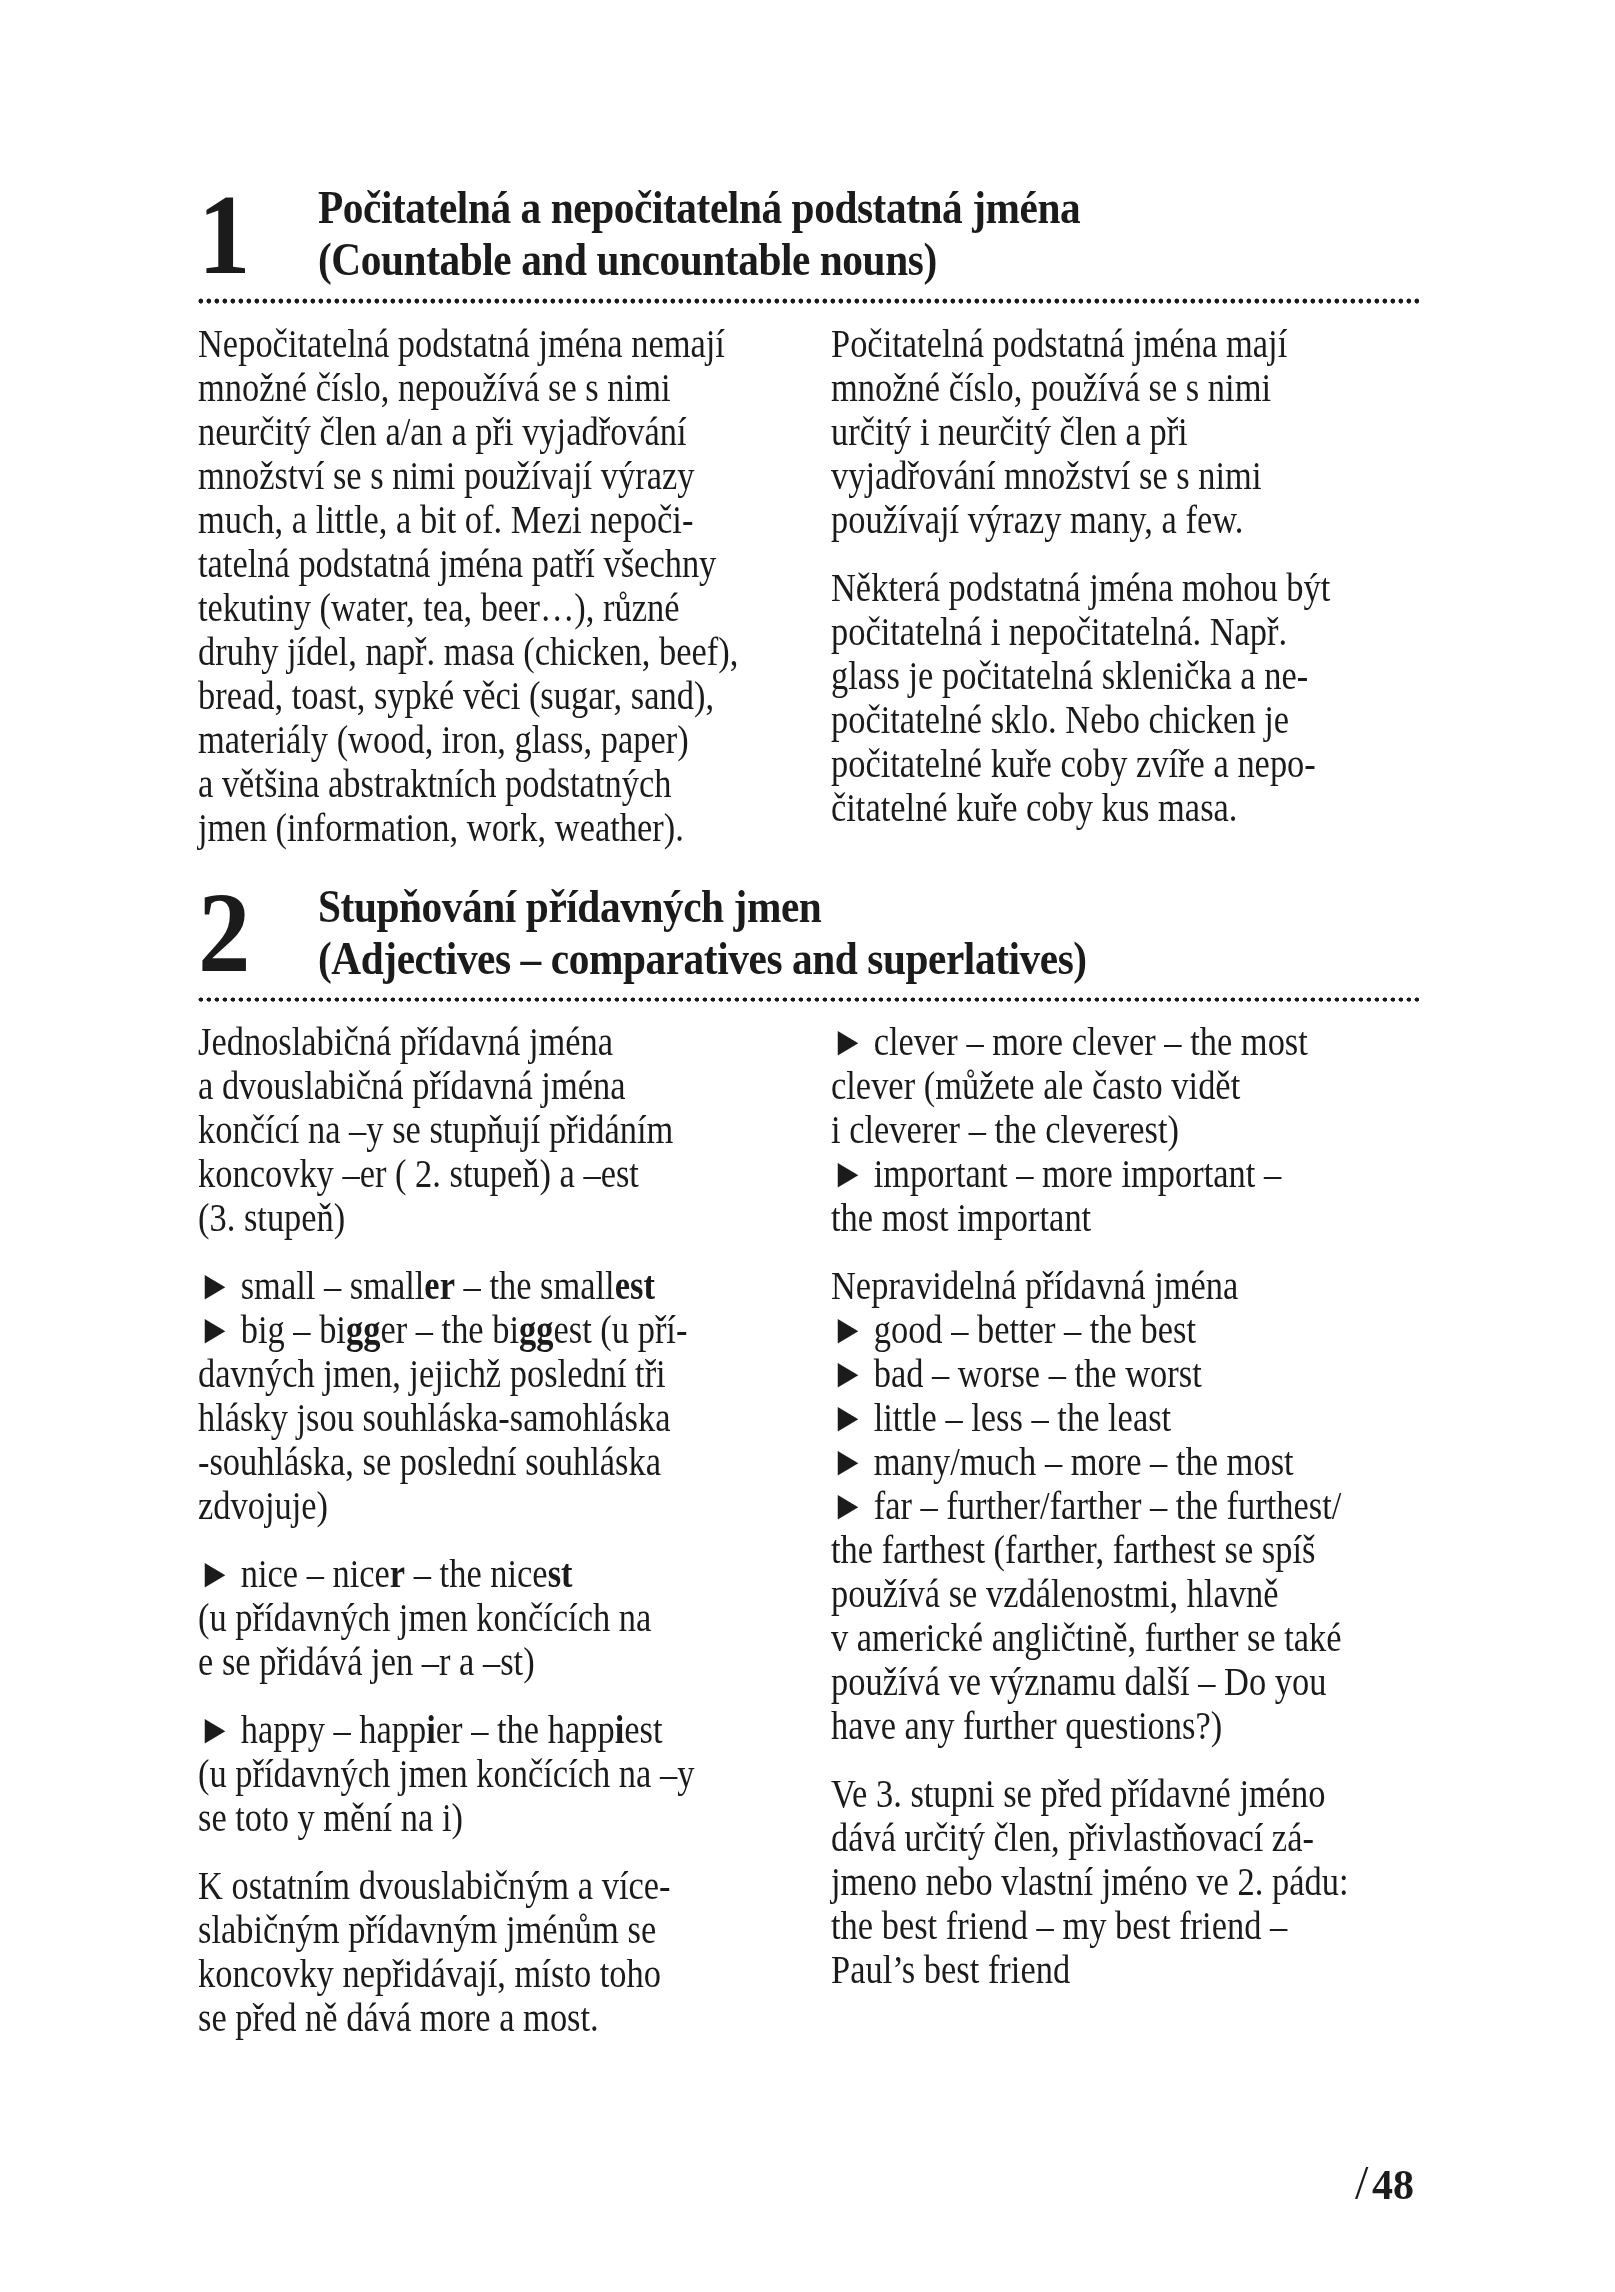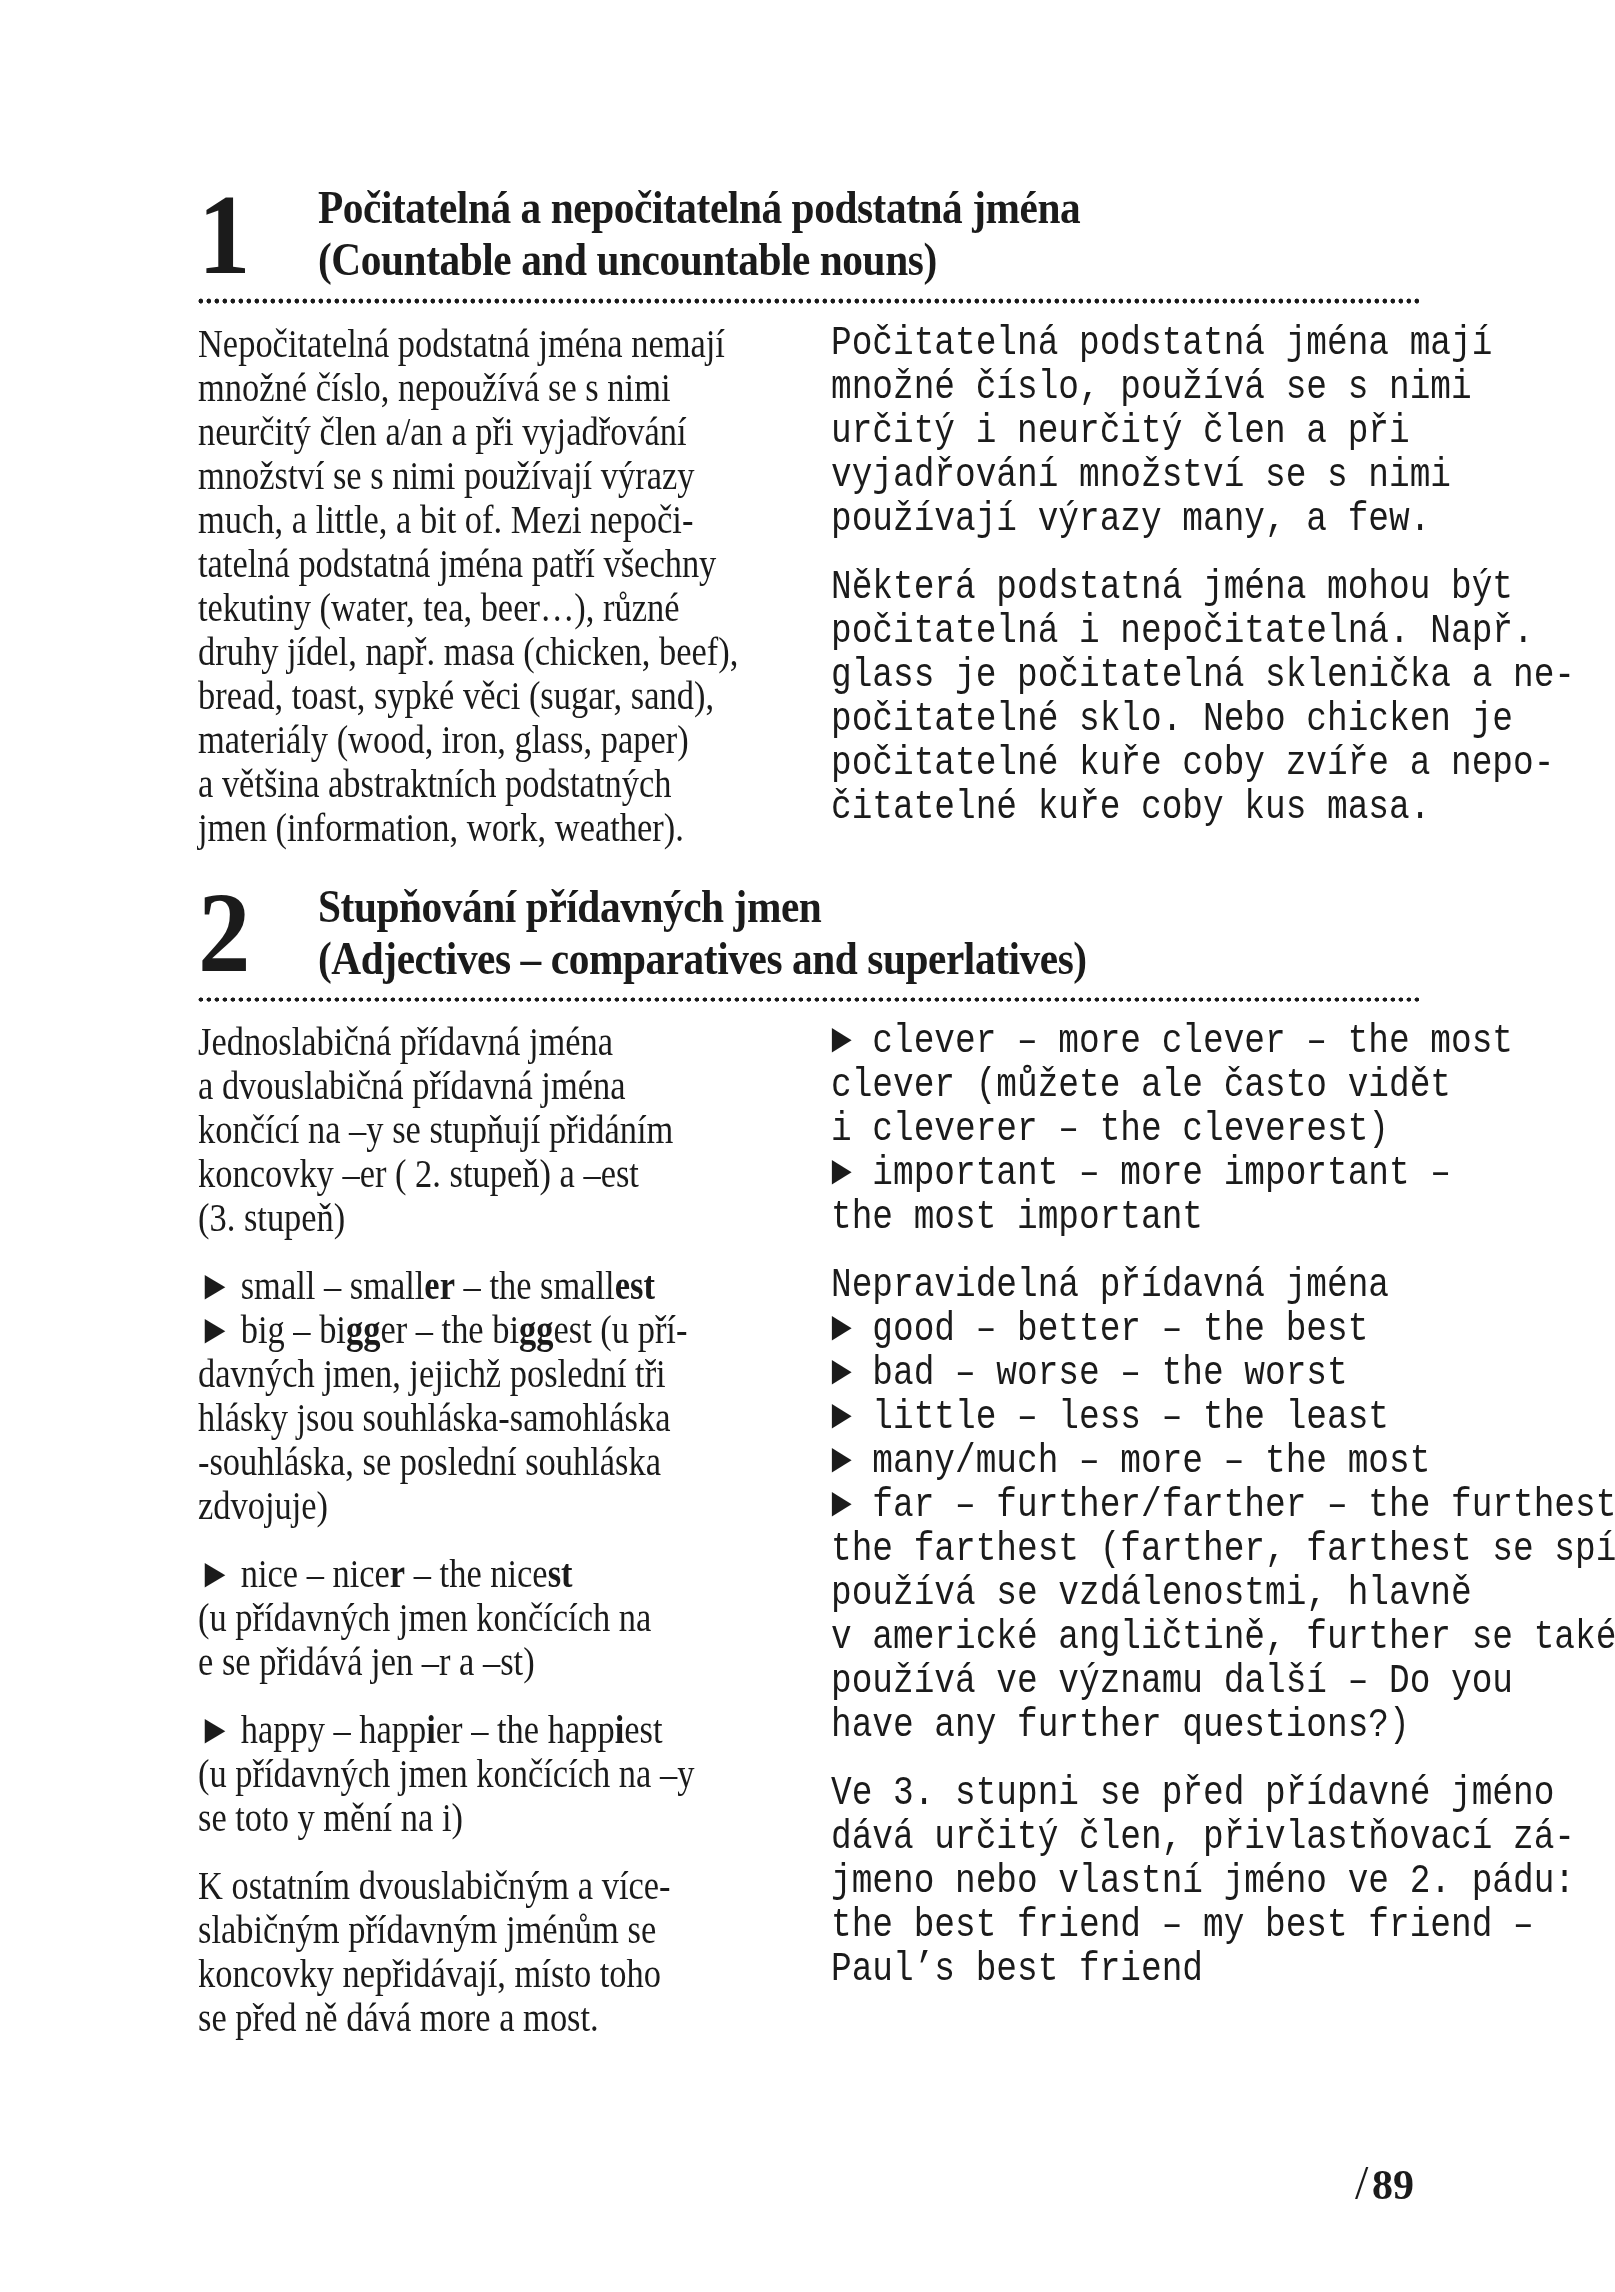--- a/index.html
+++ b/index.html
@@ -54,21 +54,21 @@
     background-image: radial-gradient(circle at 2.8px 2.8px, #1a1a1a 2px, rgba(0,0,0,0) 2.6px);
     background-size: 8px 5.5px;
     background-repeat: repeat-x;
   }
   .cols {
     display: flex;
     margin-top: 17px;
   }
   .col-left  { width: 605px; flex: 0 0 605px; }
   .col-gap   { width: 28px;  flex: 0 0 28px; }
-  .col-right { width: 669px; flex: 0 0 669px; font-family: Liberation Mono, monospace; }
+  .col-right { width: 669px; flex: 0 0 669px; }
   .col-inner {
     transform: scaleX(0.84);
     transform-origin: 0 0;
     width: 119%;
   }
   .para { margin: 0 0 24px 0; }
   .para:last-child { margin-bottom: 0; }
   .tline {
     font-size: 41px;
     line-height: 44px;
@@ -226,16 +226,16 @@
                 <div class="tline"><span>Paul’s best friend</span></div>
               </div>
             </div>
         </div>
       </div>
     </div>
 
   </div>
 
   <div class="pageno">
-    <span class="slash">/</span><span class="num">89</span>
+    <span class="slash">/</span><span class="num">48</span>
   </div>
 </div>
 
 
 </body></html>

